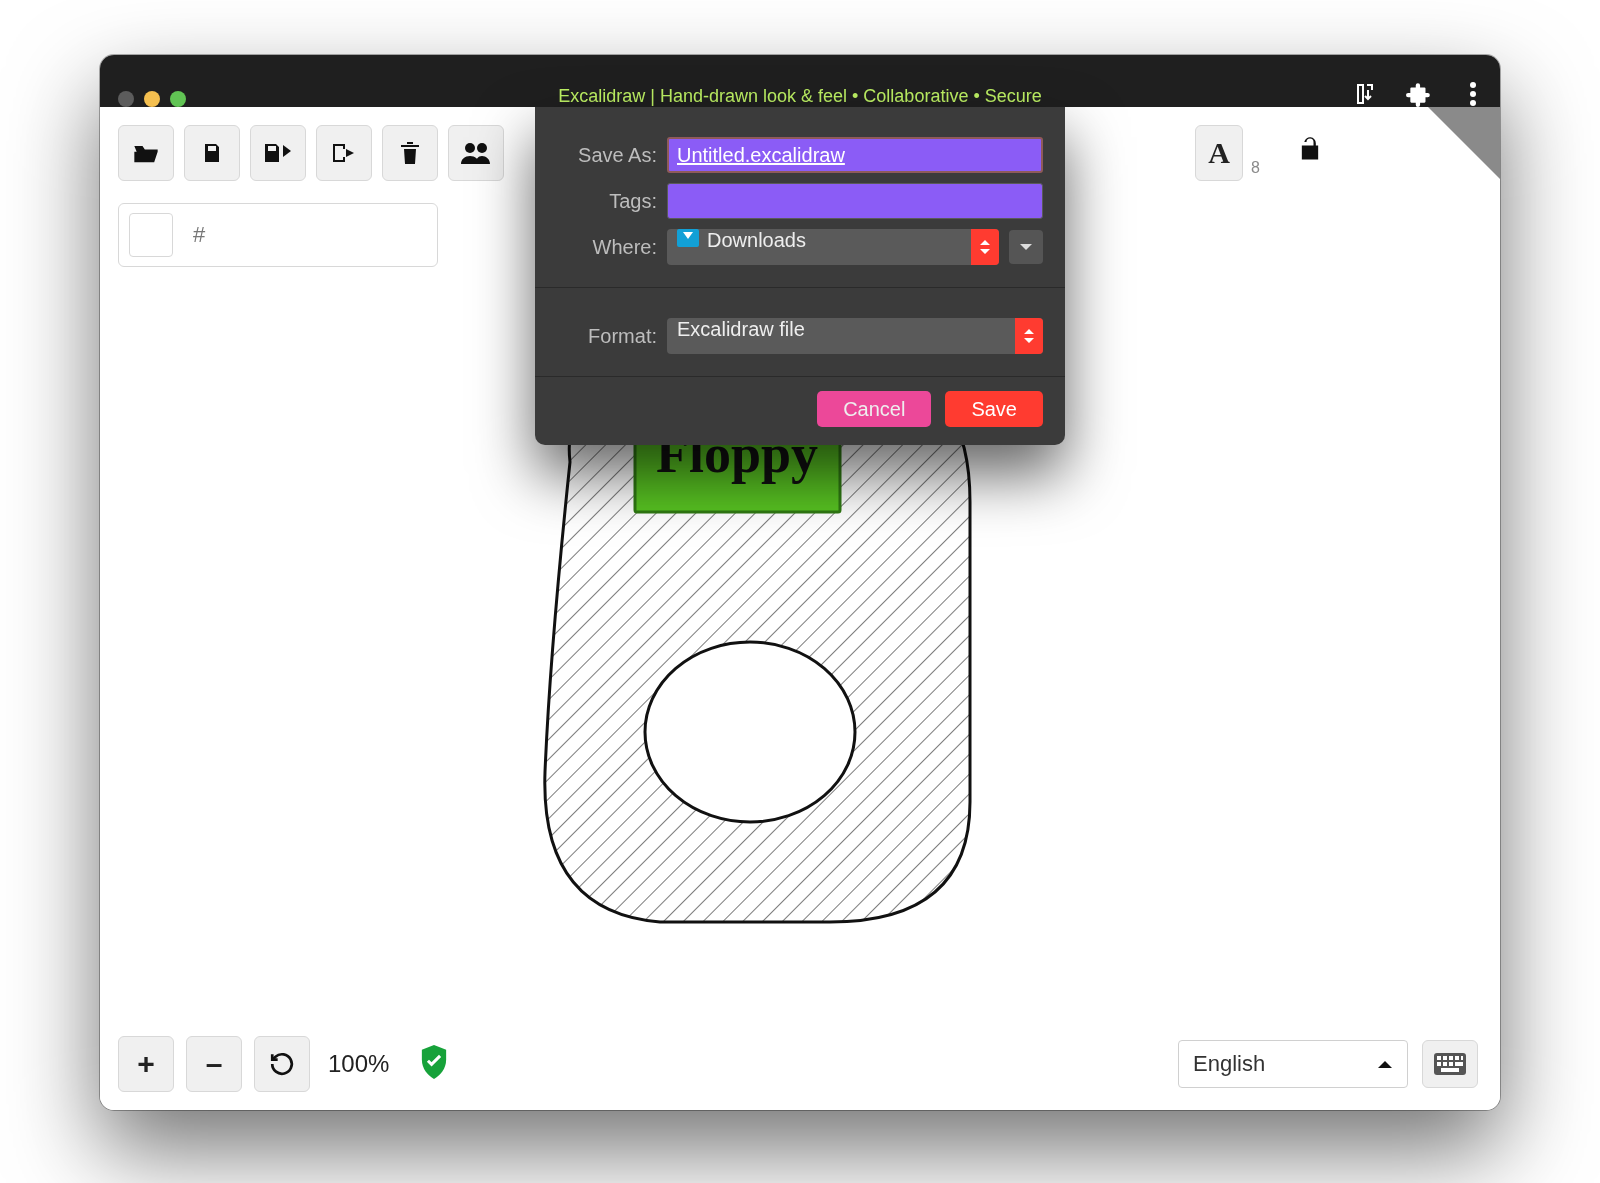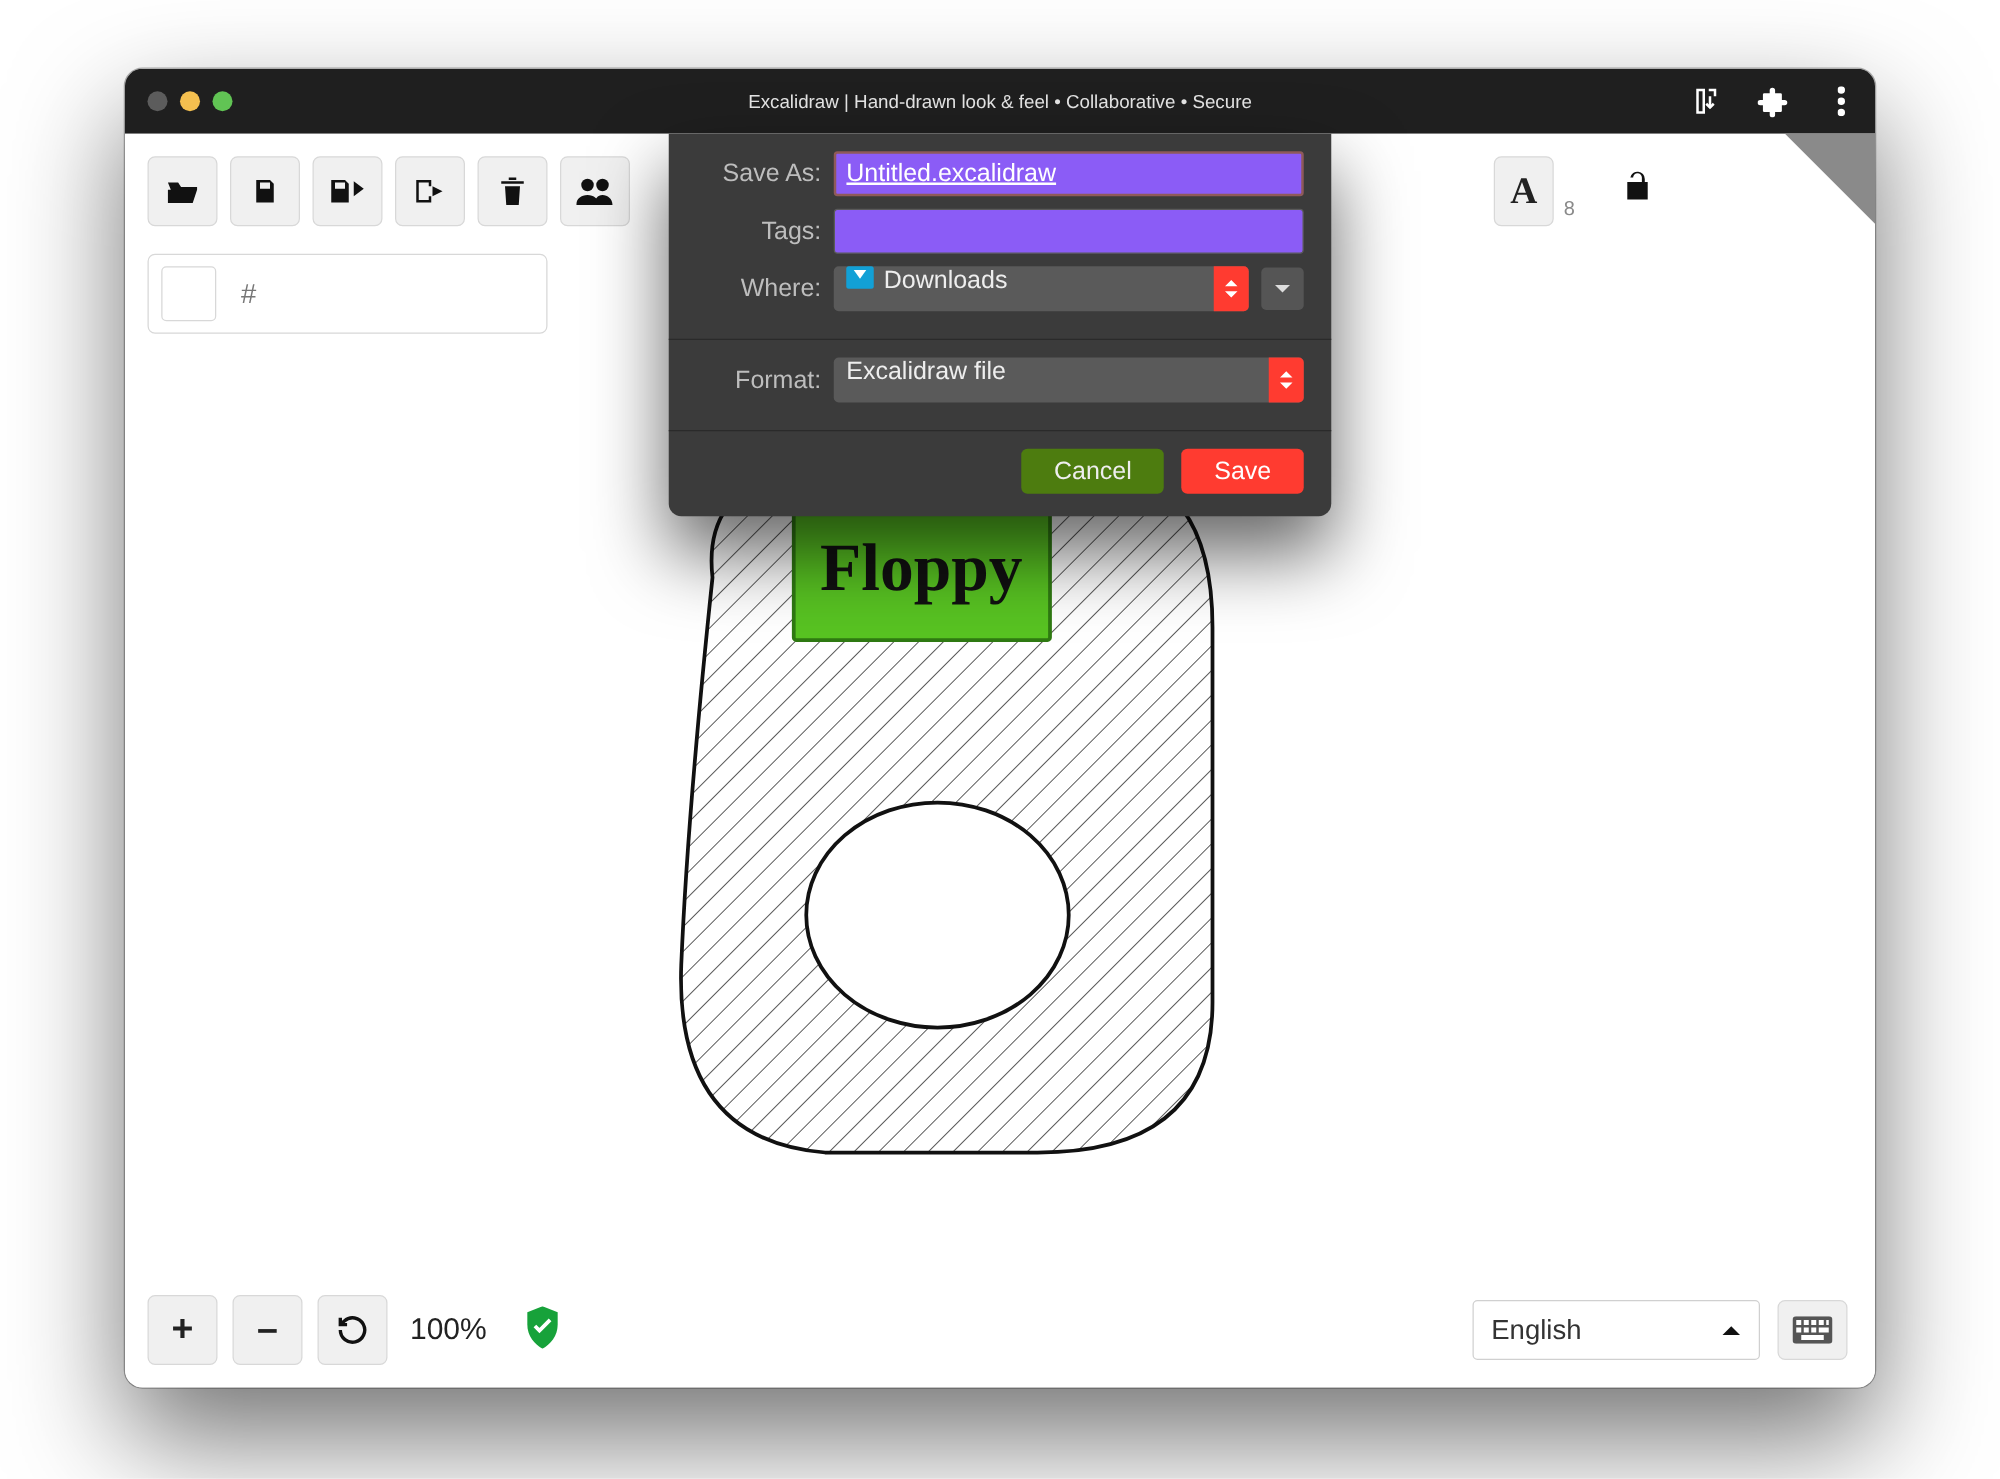--- a/index.html
+++ b/index.html
@@ -22,23 +22,23 @@
     border-radius: 14px;
     overflow: hidden;
     box-shadow: 0 40px 90px rgba(0,0,0,.55), 0 0 0 1px rgba(0,0,0,.3);
     background: #ffffff;
   }
   
   .titlebar {
     height: 52px;
     background: #1f1f1f;
     display: flex;
-    align-items: center;
-    color: #e5e5e5;
-    font-size: 15px;
+    align-items: flex-end;
+    color: #bef264;
+    font-size: 18px;
     position: relative;
   }
   .traffic { display:flex; gap:10px; margin-left:18px; }
   .dot { width:16px; height:16px; border-radius:50%; }
   .dot.red{background:#5c5c5c;} .dot.yellow{background:#f4bf4f;} .dot.green{background:#61c454;}
   .title-text { position:absolute; left:0; right:0; text-align:center; pointer-events:none; }
   .titlebar-right { position:absolute; right:14px; display:flex; align-items:center; gap:28px; }
   .tb-icon { width:26px; height:26px; display:flex; align-items:center; justify-content:center; color:#fff; }
   
   .app {
@@ -120,21 +120,21 @@
     position:absolute; left:50%; top:52px;
     transform:translateX(-50%);
     width:530px;
     background:#3b3b3b;
     border-radius:0 0 10px 10px;
     color:#d8d8d8;
     font-size:20px;
     box-shadow:0 30px 60px rgba(0,0,0,.6);
     z-index:50;
   }
-  .sd-section{ padding:4px 22px 12px 22px; }
+  .sd-section{ padding:20px 22px 12px 22px; }
   .sd-row{ display:flex; align-items:center; margin:10px 0; }
   .sd-label{ width:100px; text-align:right; color:#bdbdbd; margin-right:10px;}
   .sd-input{
     flex:1; height:36px; background:#8b5cf6; border:2px solid #8f5a5a; border-radius:3px;
     color:#fff; font-size:20px; padding:0 8px;text-decoration:underline;
   }
   .sd-input.noborder{ border:1px solid #5a5a5a;}
   .sd-select{
     flex:1; height:36px; background:#5a5a5a; border-radius:4px;
     display:flex; align-items:flex-start; padding:0 10px; color:#eee; position:relative;
@@ -151,21 +151,21 @@
   }
   .sd-divider{ height:1px; background:#2a2a2a; }
   .sd-footer{
     display:flex; justify-content:flex-end; gap:14px;
     padding:14px 22px 18px 22px;
   }
   .sd-btn{
     height:36px; padding:0 26px; border-radius:5px; font-size:20px;
     display:flex; align-items:center; justify-content:center;
   }
-  .sd-btn.cancel{ background:#4d7c0f; color:#eee;}
+  .sd-btn.cancel{ background:#ec4899; color:#eee;}
   .sd-btn.save{ background:#ff3b30; color:#fff;}
   .dl-icon{
     width:22px;height:18px;border-radius:2px;background:#12a0d6;
     margin-right:8px; display:inline-block; position:relative;
   }
   .dl-icon::after{
     content:""; position:absolute; left:6px; top:3px;
     width:0;height:0;border-left:5px solid transparent;border-right:5px solid transparent;
     border-top:7px solid #fff;
   }

